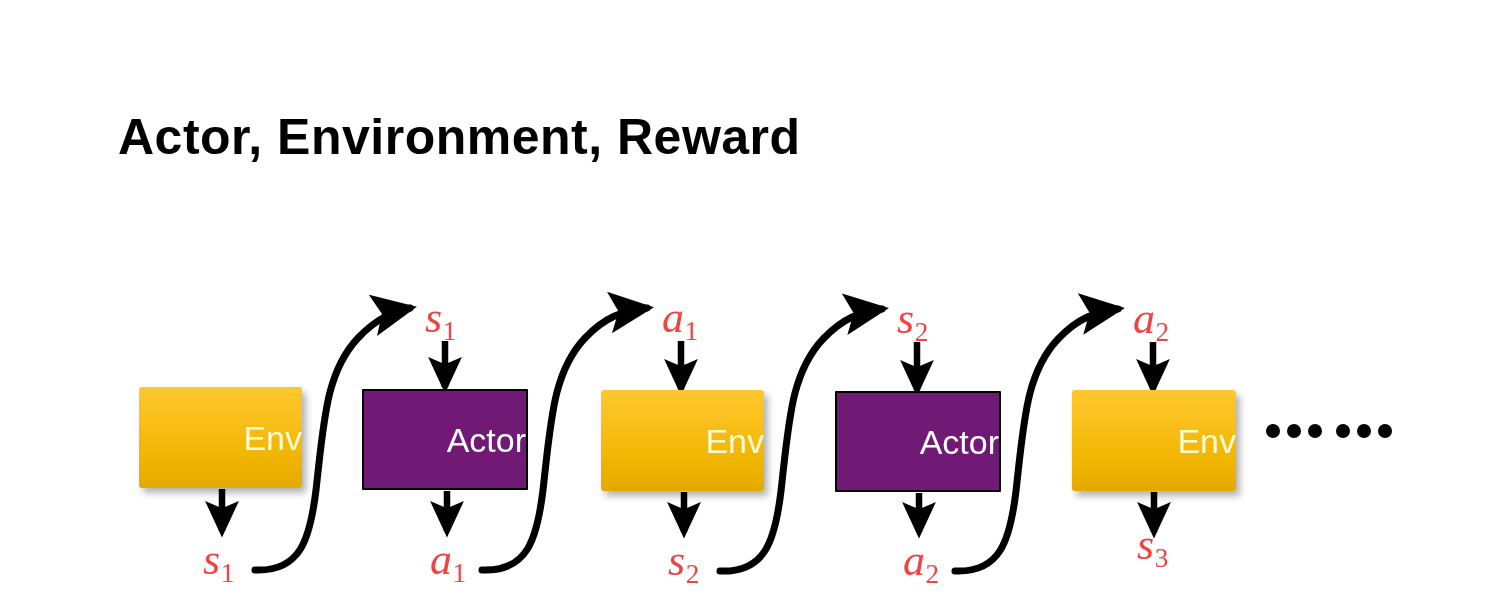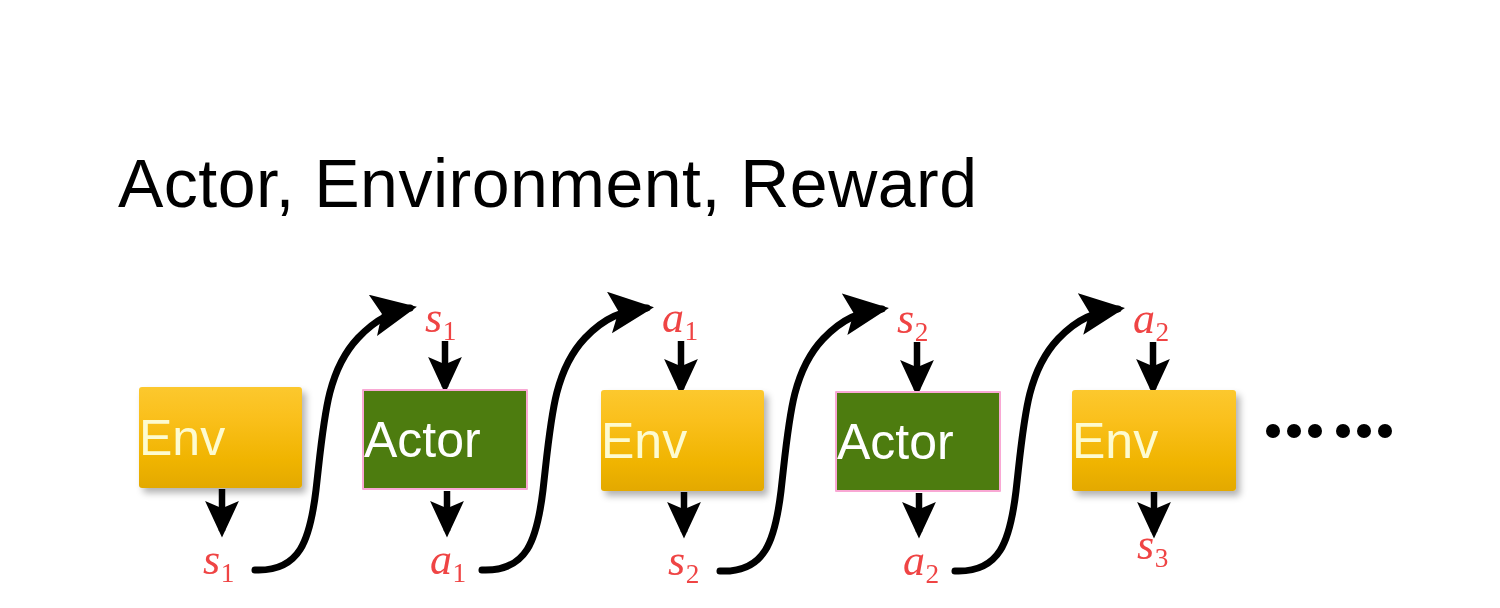--- a/index.html
+++ b/index.html
@@ -15,27 +15,26 @@
     overflow: hidden;
     font-family: "Liberation Sans", sans-serif;
   }
 
   
   #slide-title {
     position: absolute;
     left: 118px;
     top: 112px;
     font-family: "Liberation Sans", sans-serif;
-    font-size: 68px;
-    font-weight: 400;
+    font-size: 50px;
+    font-weight: 700;
     color: #000000;
     letter-spacing: 0.5px;
     white-space: nowrap;
     line-height: 1.0;
-    margin-top: 37px;
   }
 
   
   #diagram {
     position: absolute;
     left: 0;
     top: 0;
     width: 1500px;
     height: 608px;
   }
@@ -47,37 +46,37 @@
     height: 608px;
     pointer-events: none;
   }
 
   
   .block {
     position: absolute;
     box-sizing: border-box;
     display: flex;
     align-items: center;
-    justify-content: flex-start;
+    justify-content: flex-end;
     font-family: "Liberation Sans", sans-serif;
     font-weight: 400;
-    font-size: 50px;
+    font-size: 34px;
     line-height: 1;
     white-space: nowrap;
   }
   .block.env {
     background: linear-gradient(180deg, #FCC82E 0%, #FAC01C 30%, #F0B400 72%, #E3A900 100%);
     color: #FDFBD0;
     border-radius: 3px;
     box-shadow: 4px 5px 7px rgba(0,0,0,0.30);
   }
   .block.actor {
-    background: #4d7c0f;
+    background: #701a75;
     color: #FFFFFF;
-    border: 2px solid #f9a8d4;
+    border: 2px solid #000000;
     border-radius: 1px;
   }
 
   
   .mlabel {
     position: absolute;
     font-family: "Liberation Serif", serif;
     font-style: italic;
     font-size: 44px;
     color: #ef4444;

